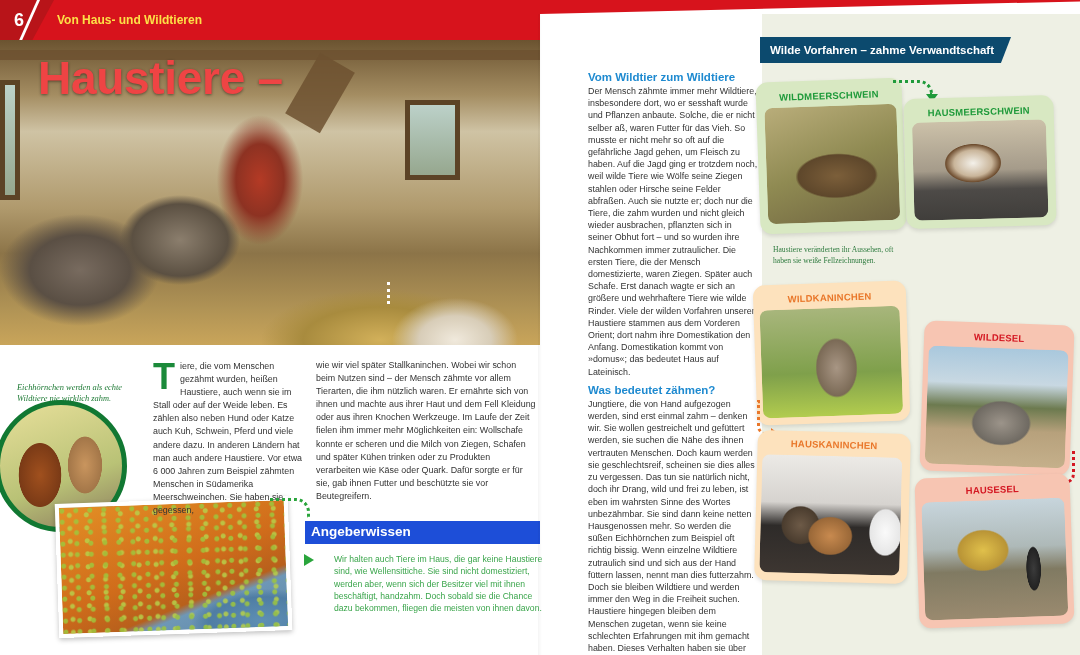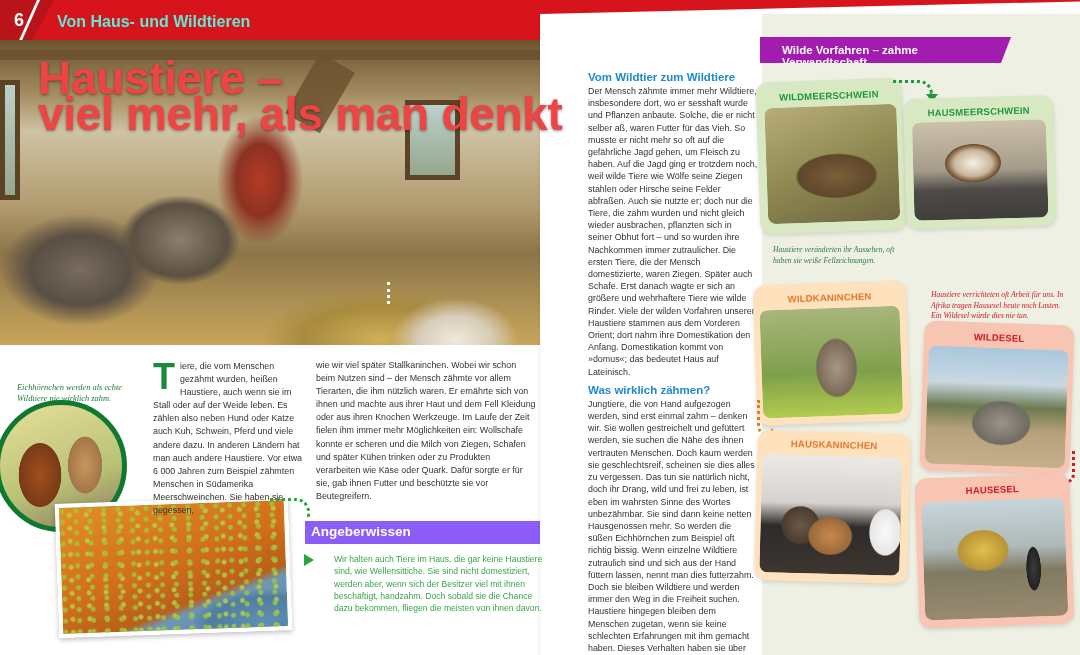--- a/index.html
+++ b/index.html
@@ -4,21 +4,21 @@
 <style>
 *{box-sizing:border-box;margin:0;padding:0}
 html,body{width:1080px;height:655px;overflow:hidden;background:#fff;font-family:"Liberation Sans","DejaVu Sans",sans-serif}
 .page{position:relative;width:1080px;height:655px;overflow:hidden;background:#fff}
 
 
 .header-band{position:absolute;left:0;top:0;width:540px;height:40px;background:#d7131c}
 .header-band .num-bg{position:absolute;left:0;top:0;width:54px;height:40px;background:#b81419;clip-path:polygon(0 0,100% 0,60% 100%,0 100%)}
 .header-band .slash{position:absolute;left:37px;top:0;width:3px;height:42px;background:#fff;transform:skewX(-24deg);transform-origin:top left}
 .page-number{position:absolute;left:14px;top:10px;color:#fff;font-weight:bold;font-size:18px}
-.section-title{position:absolute;left:57px;top:13px;color:#5eead4;font-weight:bold;font-size:16px}
+.section-title{position:absolute;left:57px;top:13px;color:#fde047;font-weight:bold;font-size:12px}
 .right-red{position:absolute;left:540px;top:0;width:540px;height:14px;background:#d7131c;clip-path:polygon(0 0,100% 0,100% 10%,0 100%)}
 
 
 .painting{position:absolute;left:0;top:40px;width:540px;height:305px;overflow:hidden;
  background:
  radial-gradient(ellipse 90px 60px at 455px 300px,#f0e9dc 0,#d8cdb8 40%,transparent 70%),
  radial-gradient(ellipse 60px 90px at 260px 140px,#b43a25 0,#8d3222 40%,transparent 72%),
  radial-gradient(ellipse 80px 60px at 180px 200px,#8b7e6d 0,#5b5042 60%,transparent 75%),
  radial-gradient(ellipse 100px 70px at 80px 230px,#786b5f 0,#5a4f44 50%,transparent 80%),
  radial-gradient(ellipse 140px 60px at 380px 300px,#d2b05a 0,#a88b3e 55%,transparent 85%),
@@ -38,52 +38,52 @@
 
 
 .parakeet-photo{position:absolute;left:57px;top:500px;width:233px;height:134px;border:4px solid #fff;box-shadow:0 2px 5px rgba(0,0,0,.25);transform:rotate(-2deg);
  background:radial-gradient(ellipse 90px 40px at 200px 120px,#5e8fb4 0,#4f7da4 60%,transparent 80%),linear-gradient(160deg,#e38f25 0%,#d06c1b 50%,#b8601c 70%,#6e97b6 75%,#5d87ab 100%)}
 .parakeet-photo .birds{position:absolute;inset:0;background-image:radial-gradient(circle at 20% 30%,#9fc73d 0 2px,transparent 3px),radial-gradient(circle at 60% 60%,#b8d04a 0 2px,transparent 3px);background-size:14px 11px,17px 13px;opacity:.85}
 .intro-col1{position:absolute;left:153px;top:360px;width:150px;font-size:8.9px;line-height:13.1px;color:#333;text-align:left}
 .intro-col2{position:absolute;left:316px;top:359px;width:220px;font-size:8.9px;line-height:13.1px;color:#333}
 
 
 .ang-dots{position:absolute;left:270px;top:498px;width:40px;height:20px;border-top:3px dotted #2aa53c;border-right:3px dotted #2aa53c;border-radius:0 14px 0 0}
-.ang-header{position:absolute;left:305px;top:521px;width:235px;height:23px;background:#8b5cf6;color:#fff;font-weight:bold;font-size:13.5px;padding:3px 6px}
+.ang-header{position:absolute;left:305px;top:521px;width:235px;height:23px;background:#1d4ed8;color:#fff;font-weight:bold;font-size:13.5px;padding:3px 6px}
 .ang-arrow{position:absolute;left:304px;top:554px;width:0;height:0;border-top:6px solid transparent;border-bottom:6px solid transparent;border-left:10px solid #2aa53c}
 .ang-text{position:absolute;left:334px;top:553px;width:215px;color:#3aa54b;font-size:8.6px;line-height:12.3px}
 
 
 .mid-col{position:absolute;left:588px;top:70px;width:170px;color:#333;font-size:8.9px;line-height:12.2px}
 .mid-col h2{color:#1e8ad0;font-size:11.5px;font-weight:bold;margin-bottom:1px;line-height:14px}
 .mid-col p{margin-bottom:5px}
 
 
 .right-bg{position:absolute;left:762px;top:14px;width:318px;height:641px;background:#eef0e4}
-.ribbon{position:absolute;left:760px;top:37px;width:251px;height:26px;background:#a21caf;clip-path:polygon(0 0,100% 0,96% 100%,0 100%);color:#fff;font-weight:bold;font-size:11.5px;padding:7px 22px}
+.ribbon{position:absolute;left:760px;top:37px;width:251px;height:26px;background:#0c4a6e;clip-path:polygon(0 0,100% 0,96% 100%,0 100%);color:#fff;font-weight:bold;font-size:11.5px;padding:7px 10px}
 
 
 .card{position:absolute;border-radius:12px;box-shadow:0 2px 4px rgba(0,0,0,.12)}
 .card .lbl{position:absolute;left:0;right:0;text-align:center;font-weight:bold;font-size:9.5px;letter-spacing:.2px}
 .card .photo{position:absolute;border-radius:8px;overflow:hidden}
 .card-green{background:#d8e8c2}
 .card-green .lbl{color:#1f9a3a}
 .card-orange{background:#fde2bd}
 .card-orange .lbl{color:#e9772a}
 .card-red{background:#f7c5b2}
 .card-red .lbl{color:#d41722}
 
 .p-wildmeer{background:radial-gradient(ellipse 55px 30px at 70px 70px,#7c5f3a 0,#5e472b 70%,transparent 75%),linear-gradient(160deg,#b9ad7a,#8f8a52 50%,#6f6440)}
 .p-hausmeer{background:radial-gradient(ellipse 38px 26px at 60px 42px,#f4f1ea 0,#c9b59a 50%,#6e4d2f 72%,transparent 75%),linear-gradient(180deg,#ccc1a9 0%,#a59b8a 50%,#4d4a47 70%,#403e3b 100%)}
 .p-wildkan{background:radial-gradient(ellipse 28px 40px at 75px 60px,#a89684 0,#7b6a56 70%,transparent 75%),linear-gradient(180deg,#a8b67c 0%,#7fa04b 60%,#b2cc4e 100%)}
 .p-hauskan{background:radial-gradient(ellipse 22px 32px at 125px 75px,#fafafa 0,#e6e6e6 70%,transparent 75%),radial-gradient(ellipse 30px 26px at 70px 80px,#c88a4f 0,#9a6838 70%,transparent 75%),radial-gradient(ellipse 26px 26px at 40px 70px,#6d5a47 0,#4a3c2e 70%,transparent 75%),linear-gradient(180deg,#eceae6 0%,#d6d3cf 40%,#2e2b29 60%,#3d3631 100%)}
 .p-wildesel{background:radial-gradient(ellipse 40px 30px at 75px 75px,#9c948a 0,#6f6a62 70%,transparent 75%),linear-gradient(180deg,#a9c8dd 0%,#c8d8e2 30%,#6c7a4f 50%,#b7a17c 70%,#c5b08b 100%)}
 .p-hausesel{background:radial-gradient(ellipse 35px 28px at 60px 50px,#e0c04b 0,#b99436 70%,transparent 75%),radial-gradient(ellipse 10px 30px at 110px 70px,#3b3b3b 0,#222 70%,transparent 75%),linear-gradient(180deg,#c7d5dc 0%,#aeb9b8 40%,#807a62 60%,#9a8a6f 100%)}
 
-.green-caption{position:absolute;left:773px;top:245px;width:140px;color:#2f7b3f;font-family:"Liberation Serif",serif;font-style:italic;font-size:7.6px;line-height:10.5px}
+.green-caption{position:absolute;left:773px;top:245px;width:140px;color:#2f7b3f;font-family:"Liberation Serif",serif;font-size:7.6px;line-height:10.5px}
 .red-caption{position:absolute;left:931px;top:290px;width:140px;color:#d41722;font-family:"Liberation Serif",serif;font-style:italic;font-size:7.6px;line-height:10.5px}
 .orange-caption{position:absolute;left:773px;top:594px;width:140px;color:#e58b3a;font-family:"Liberation Serif",serif;font-style:italic;font-size:7.6px;line-height:10.5px}
 
 .dots-green{position:absolute;left:893px;top:80px;width:40px;height:16px;border-top:3px dotted #1f9a3a;border-right:3px dotted #1f9a3a;border-radius:0 14px 0 0}
 .arrow-green{position:absolute;left:926px;top:94px;width:0;height:0;border-left:6px solid transparent;border-right:6px solid transparent;border-top:8px solid #1f9a3a}
 .dots-orange{position:absolute;left:757px;top:400px;width:14px;height:36px;border-left:3px dotted #e9772a;border-bottom:3px dotted #e9772a;border-radius:0 0 0 10px}
 .arrow-orange{position:absolute;left:771px;top:428px;width:0;height:0;border-top:6px solid transparent;border-bottom:6px solid transparent;border-left:8px solid #e9772a}
 .dots-red{position:absolute;left:1063px;top:450px;width:12px;height:34px;border-right:3px dotted #d41722;border-bottom:3px dotted #d41722;border-radius:0 0 10px 0}
 .arrow-red{position:absolute;left:1053px;top:476px;width:0;height:0;border-top:6px solid transparent;border-bottom:6px solid transparent;border-right:8px solid #d41722}
 .gutter{position:absolute;left:538px;top:14px;width:4px;height:641px;background:linear-gradient(90deg,rgba(0,0,0,.04),rgba(0,0,0,0))}
@@ -102,21 +102,20 @@
   <div class="right-red"></div>
 
   <div class="painting">
     <div class="beam" style="left:0;top:10px;width:540px;height:10px;"></div>
     <div class="beam" style="left:300px;top:18px;width:40px;height:70px;transform:rotate(30deg);"></div>
     <div class="window" style="left:405px;top:60px;width:55px;height:80px;"></div>
     <div class="window" style="left:0;top:40px;width:20px;height:120px;"></div>
   </div>
   <div class="main-title">
     <div>Haustiere –</div>
-    <div>viel mehr, als man denkt</div>
   </div>
   <div class="caption-dots"></div>
 
   <div class="squirrel-caption">Eichhörnchen werden als echte Wildtiere nie wirklich zahm.</div>
   <div class="squirrel"></div>
 
   <div class="parakeet-photo">
       <div class="birds"></div>
     </div>
 
@@ -129,21 +128,21 @@
   <div class="ang-dots"></div>
   <div class="ang-header">Angeberwissen</div>
   <div class="ang-arrow"></div>
   <div class="ang-text">Wir halten auch Tiere im Haus, die gar keine Haustiere sind, wie Wellensittiche. Sie sind nicht domestiziert, werden aber, wenn sich der Besitzer viel mit ihnen beschäftigt, handzahm. Doch sobald sie die Chance dazu bekommen, fliegen die meisten von ihnen davon.</div>
 
   <div class="gutter"></div>
 
   <div class="mid-col">
     <h2>Vom Wildtier zum Wildtiere</h2>
     <p>Der Mensch zähmte immer mehr Wildtiere, insbesondere dort, wo er sesshaft wurde und Pflanzen anbaute. Solche, die er nicht selber aß, waren Futter für das Vieh. So musste er nicht mehr so oft auf die gefährliche Jagd gehen, um Fleisch zu haben. Auf die Jagd ging er trotzdem noch, weil wilde Tiere wie Wölfe seine Ziegen stahlen oder Hirsche seine Felder abfraßen. Auch sie nutzte er; doch nur die Tiere, die zahm wurden und nicht gleich wieder ausbrachen, pflanzten sich in seiner Obhut fort – und so wurden ihre Nachkommen immer zutraulicher. Die ersten Tiere, die der Mensch domestizierte, waren Ziegen. Später auch Schafe. Erst danach wagte er sich an größere und wehrhaftere Tiere wie wilde Rinder. Viele der wilden Vorfahren unserer Haustiere stammen aus dem Vorderen Orient; dort nahm ihre Domestikation den Anfang. Domestikation kommt von »domus«; das bedeutet Haus auf Lateinisch.</p>
-    <h2>Was wirklich zähmen?</h2>
+    <h2>Was bedeutet zähmen?</h2>
     <p>Jungtiere, die von Hand aufgezogen werden, sind erst einmal zahm – denken wir. Sie wollen gestreichelt und gefüttert werden, sie suchen die Nähe des ihnen vertrauten Menschen. Doch kaum werden sie geschlechtsreif, scheinen sie dies alles zu vergessen. Das tun sie natürlich nicht, doch ihr Drang, wild und frei zu leben, ist eben im wahrsten Sinne des Wortes unbezähmbar. Sie sind dann keine netten Hausgenossen mehr. So werden die süßen Eichhörnchen zum Beispiel oft richtig bissig. Wenn einzelne Wildtiere zutraulich sind und sich aus der Hand füttern lassen, nennt man dies futterzahm. Doch sie bleiben Wildtiere und werden immer den Weg in die Freiheit suchen. Haustiere hingegen bleiben dem Menschen zugetan, wenn sie keine schlechten Erfahrungen mit ihm gemacht haben. Dieses Verhalten haben sie über viele Generationen gelernt und vermutlich ist es inzwischen in den Genen verankert, also erblich.</p>
   </div>
 
   <div class="right-bg"></div>
   <div class="ribbon">Wilde Vorfahren – zahme Verwandtschaft</div>
 
   <div class="card card-green" style="left:758px;top:80px;width:146px;height:152px;transform:rotate(-2deg);">
     <div class="lbl" style="top:10px;">WILDMEERSCHWEIN</div>
     <div class="photo p-wildmeer" style="left:8px;top:26px;width:132px;height:116px;"></div>
   </div>
@@ -159,21 +158,20 @@
     <div class="lbl" style="top:9px;">WILDKANINCHEN</div>
     <div class="photo p-wildkan" style="left:6px;top:25px;width:140px;height:108px;"></div>
   </div>
   <div class="dots-orange"></div>
   <div class="arrow-orange"></div>
   <div class="card card-orange" style="left:756px;top:432px;width:153px;height:150px;transform:rotate(1.5deg);">
     <div class="lbl" style="top:7px;">HAUSKANINCHEN</div>
     <div class="photo p-hauskan" style="left:5px;top:24px;width:140px;height:118px;"></div>
   </div>
 
-  <div class="red-caption">Haustiere verrichteten oft Arbeit für uns. In Afrika tragen Hausesel heute noch Lasten. Ein Wildesel würde dies nie tun.</div>
   <div class="card card-red" style="left:922px;top:323px;width:150px;height:150px;transform:rotate(2deg);">
     <div class="lbl" style="top:9px;">WILDESEL</div>
     <div class="photo p-wildesel" style="left:5px;top:25px;width:140px;height:118px;"></div>
   </div>
   <div class="dots-red"></div>
   <div class="arrow-red"></div>
   <div class="card card-red" style="left:917px;top:476px;width:155px;height:150px;transform:rotate(-2deg);">
     <div class="lbl" style="top:8px;">HAUSESEL</div>
     <div class="photo p-hausesel" style="left:6px;top:24px;width:143px;height:118px;"></div>
   </div>

